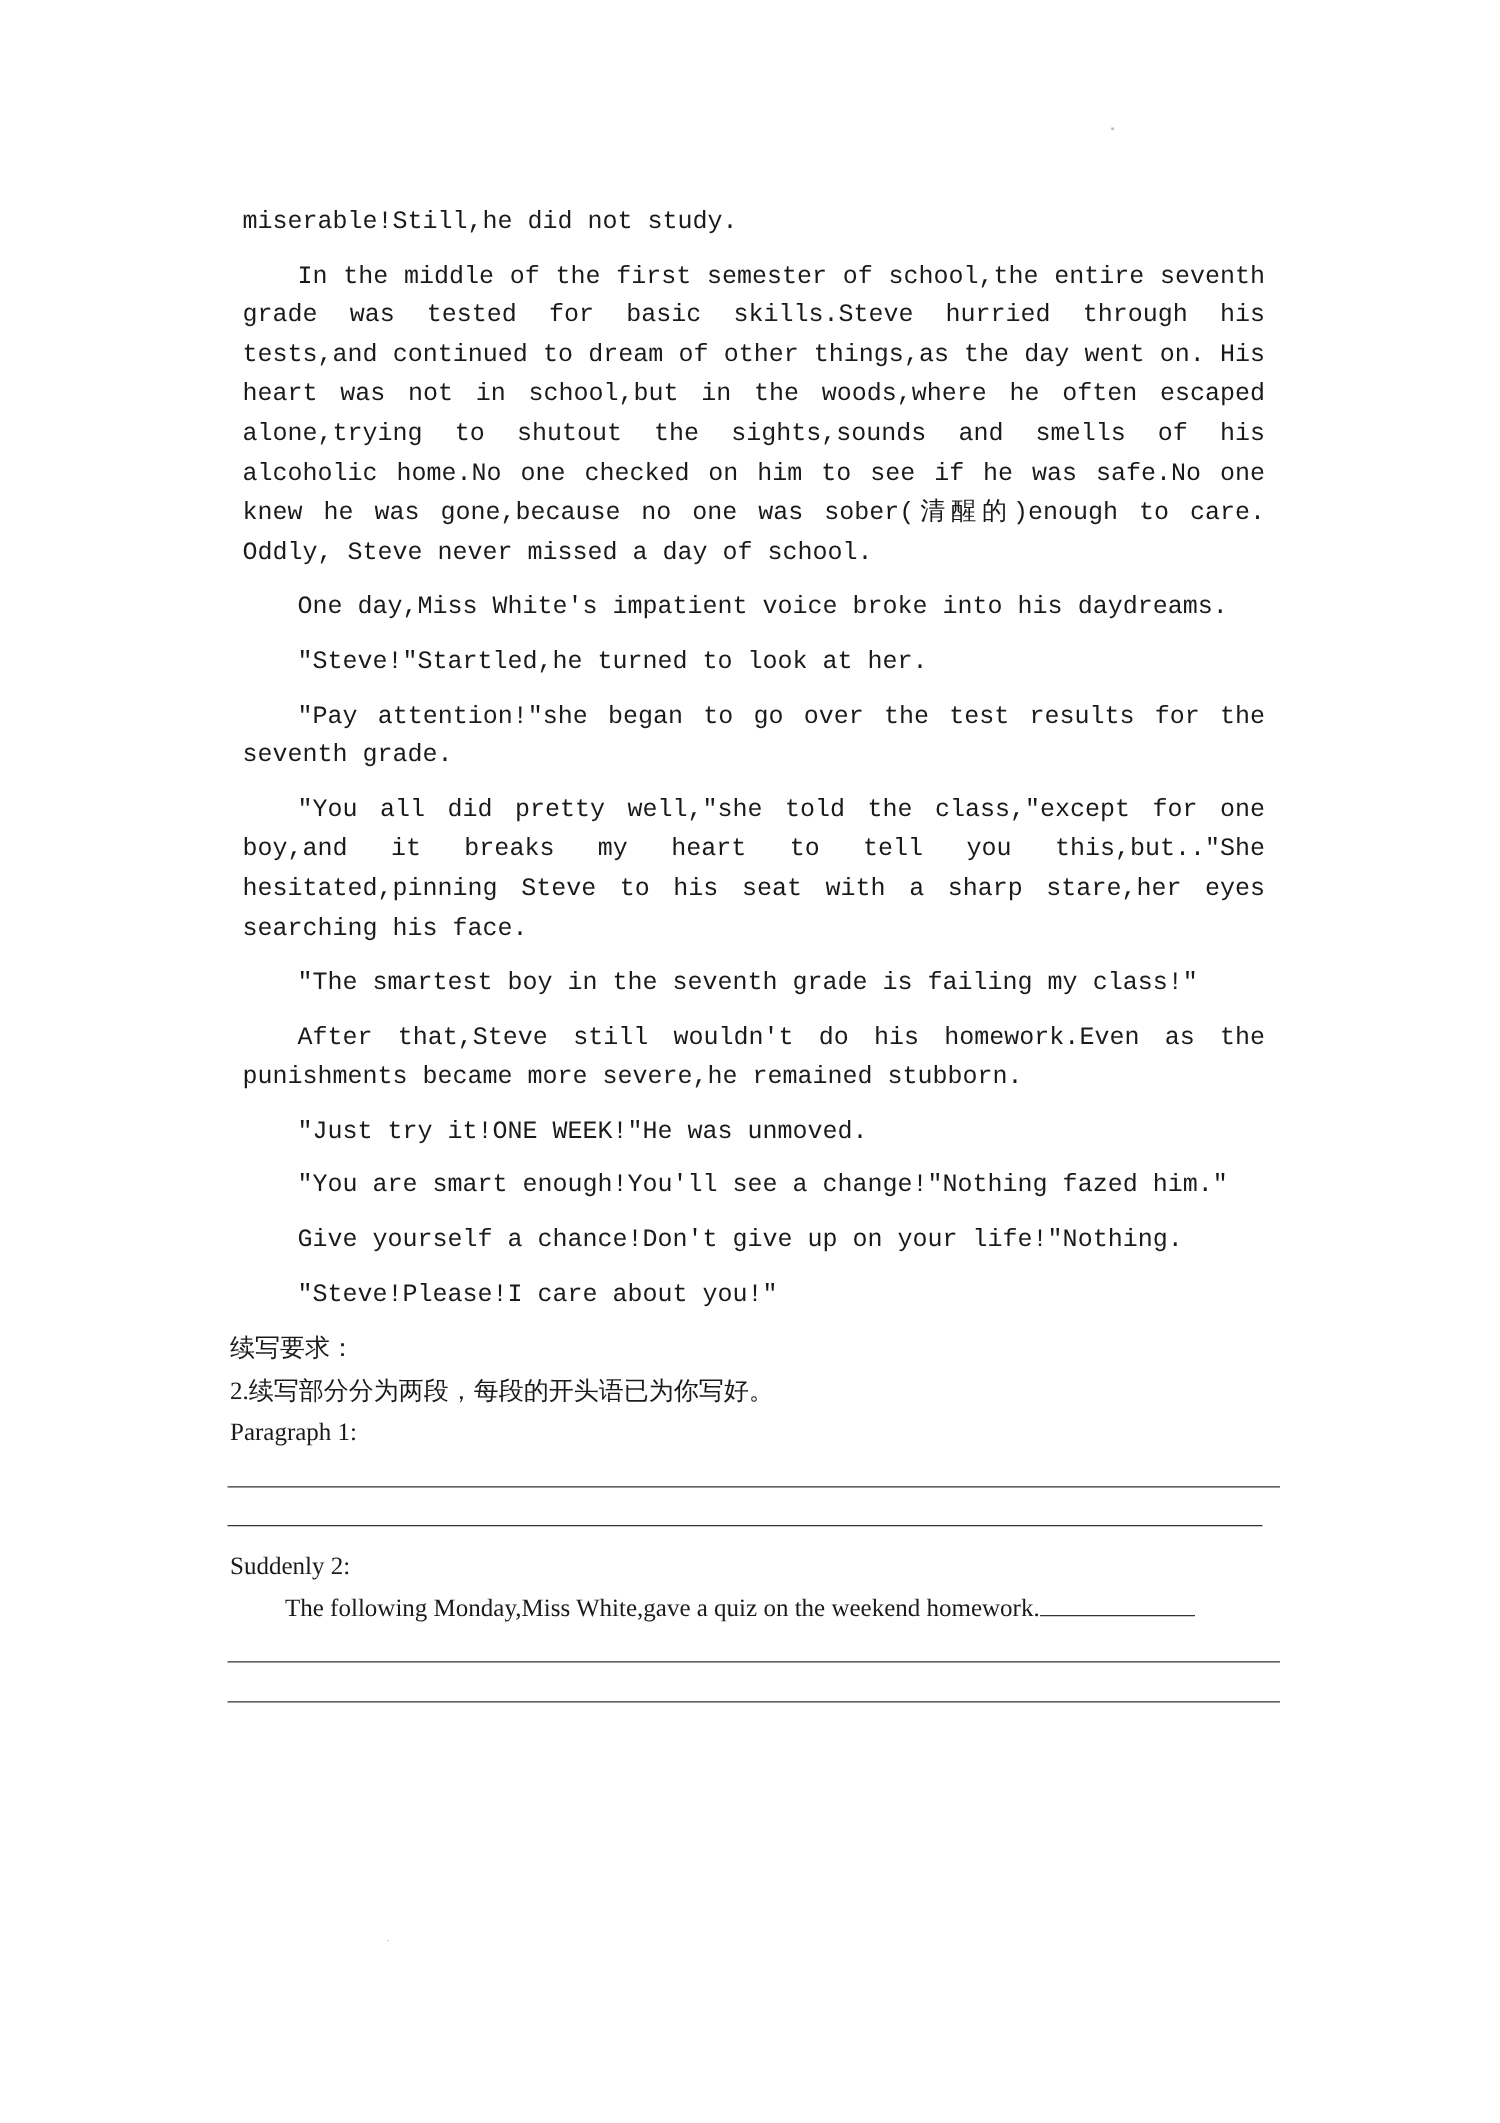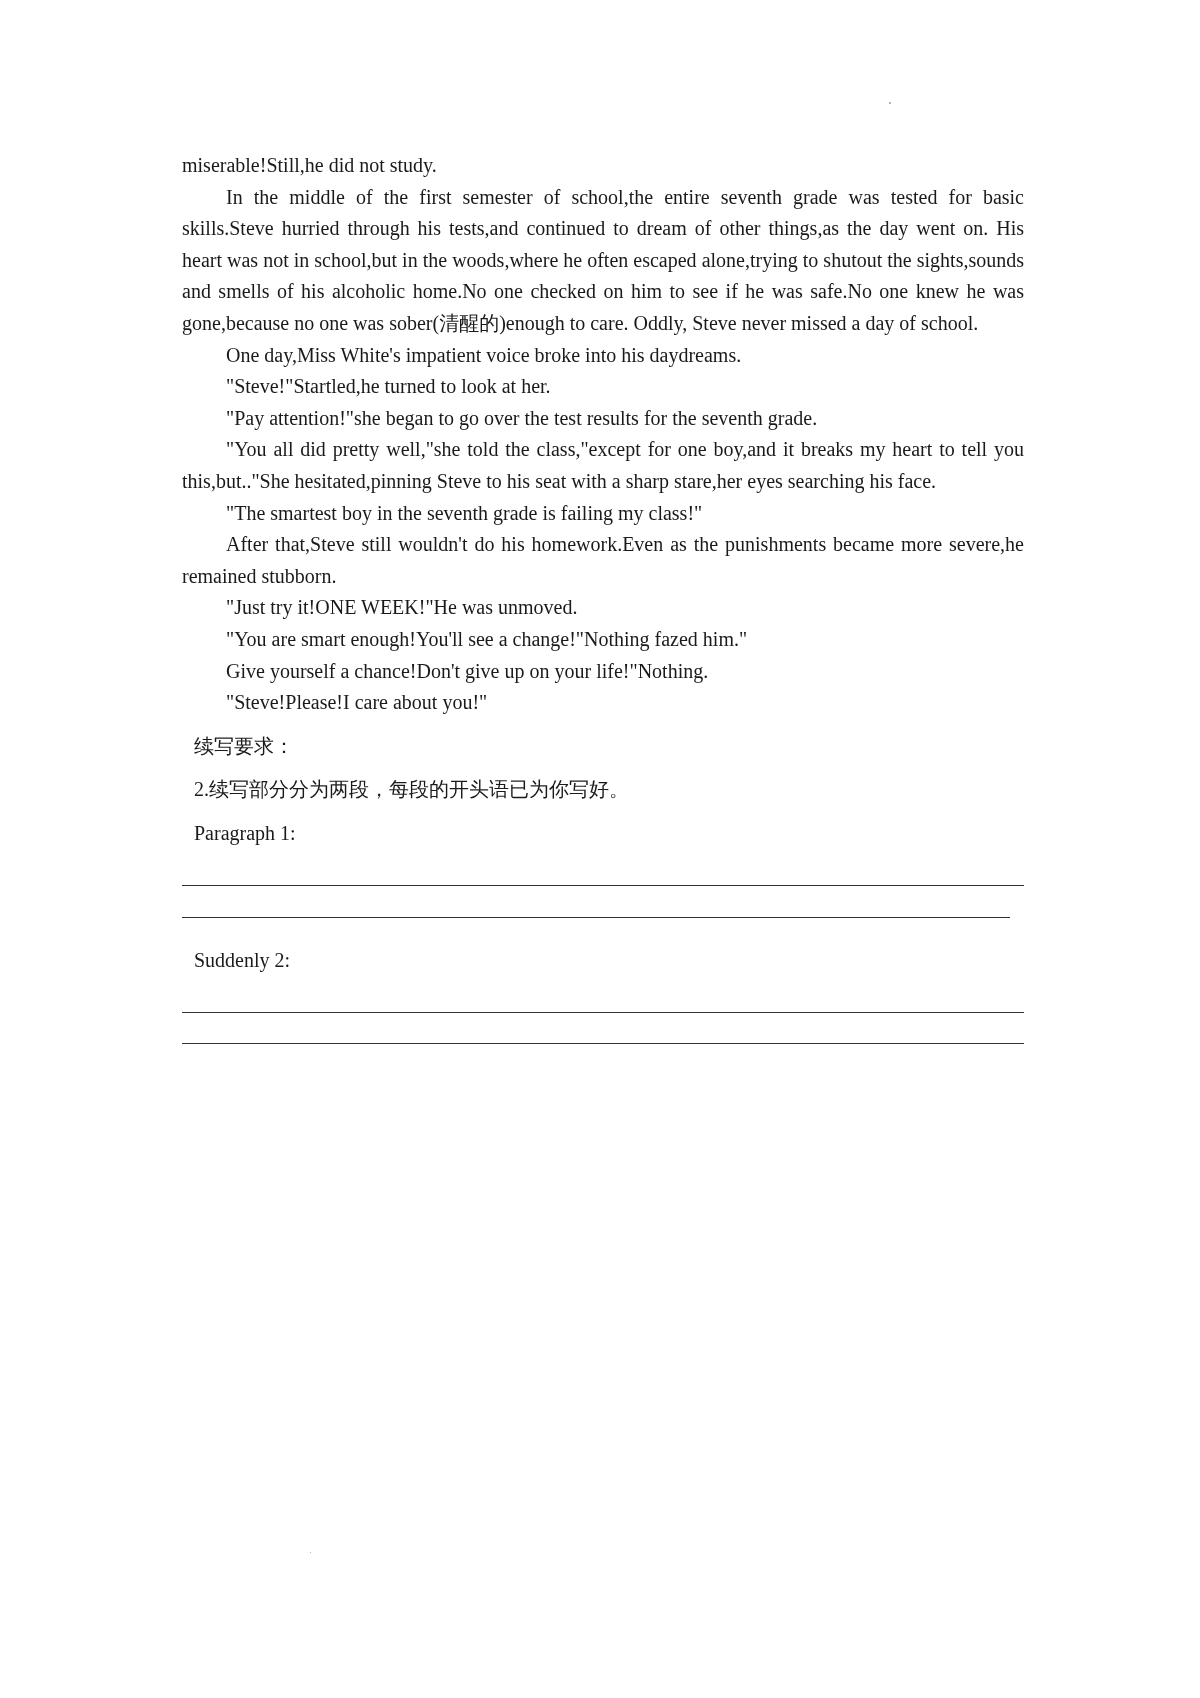--- a/index.html
+++ b/index.html
@@ -2,23 +2,23 @@
 <html><head>
 <meta charset="utf-8">
 <style>
   html, body { margin: 0; padding: 0; background: #ffffff; }
   body { width: 1200px; height: 1698px; position: relative; overflow: hidden; }
   .page {
     position: absolute; left: 182px; top: 150px; width: 842px;
     font-family: "Liberation Serif", "DejaVu Serif", serif;
     font-size: 20px; line-height: 31.6px; color: #1a1a1a;
   }
-  .p { margin: 0; text-align: justify; }
+  .p { margin: 12px; text-align: justify; font-family: Liberation Mono, monospace; }
   .indent { text-indent: 44px; }
-  .line { margin: 12px; white-space: nowrap; }
+  .line { margin: 2px; white-space: nowrap; }
   .blank { display: block; height: 31.6px; position: relative; }
   .blank::after {
     content: ""; position: absolute; left: 0; bottom: 7px;
     height: 1px; background: #333;
   }
   .blank.full::after { width: 842px; }
   .blank.short::after { width: 828px; }
   .inline-blank {
     display: inline-block; border-bottom: 1px solid #333;
     vertical-align: baseline; height: 1px;
@@ -50,15 +50,18 @@
 
   <p class="line">续写要求：</p>
   <p class="line">2.续写部分分为两段，每段的开头语已为你写好。</p>
 
   <p class="line">Paragraph 1:</p>
   <span class="blank full"></span>
   <span class="blank short"></span>
   <div class="gap"></div>
 
   <p class="line">Suddenly 2:</p>
+  <p class="line indent">
+    <span>The following Monday,Miss White,gave a quiz on the weekend homework.</span><span class="inline-blank" style="width:124px;"></span>
+  </p>
   <span class="blank full"></span>
   <span class="blank full"></span>
 </div>
 
 </body></html>

